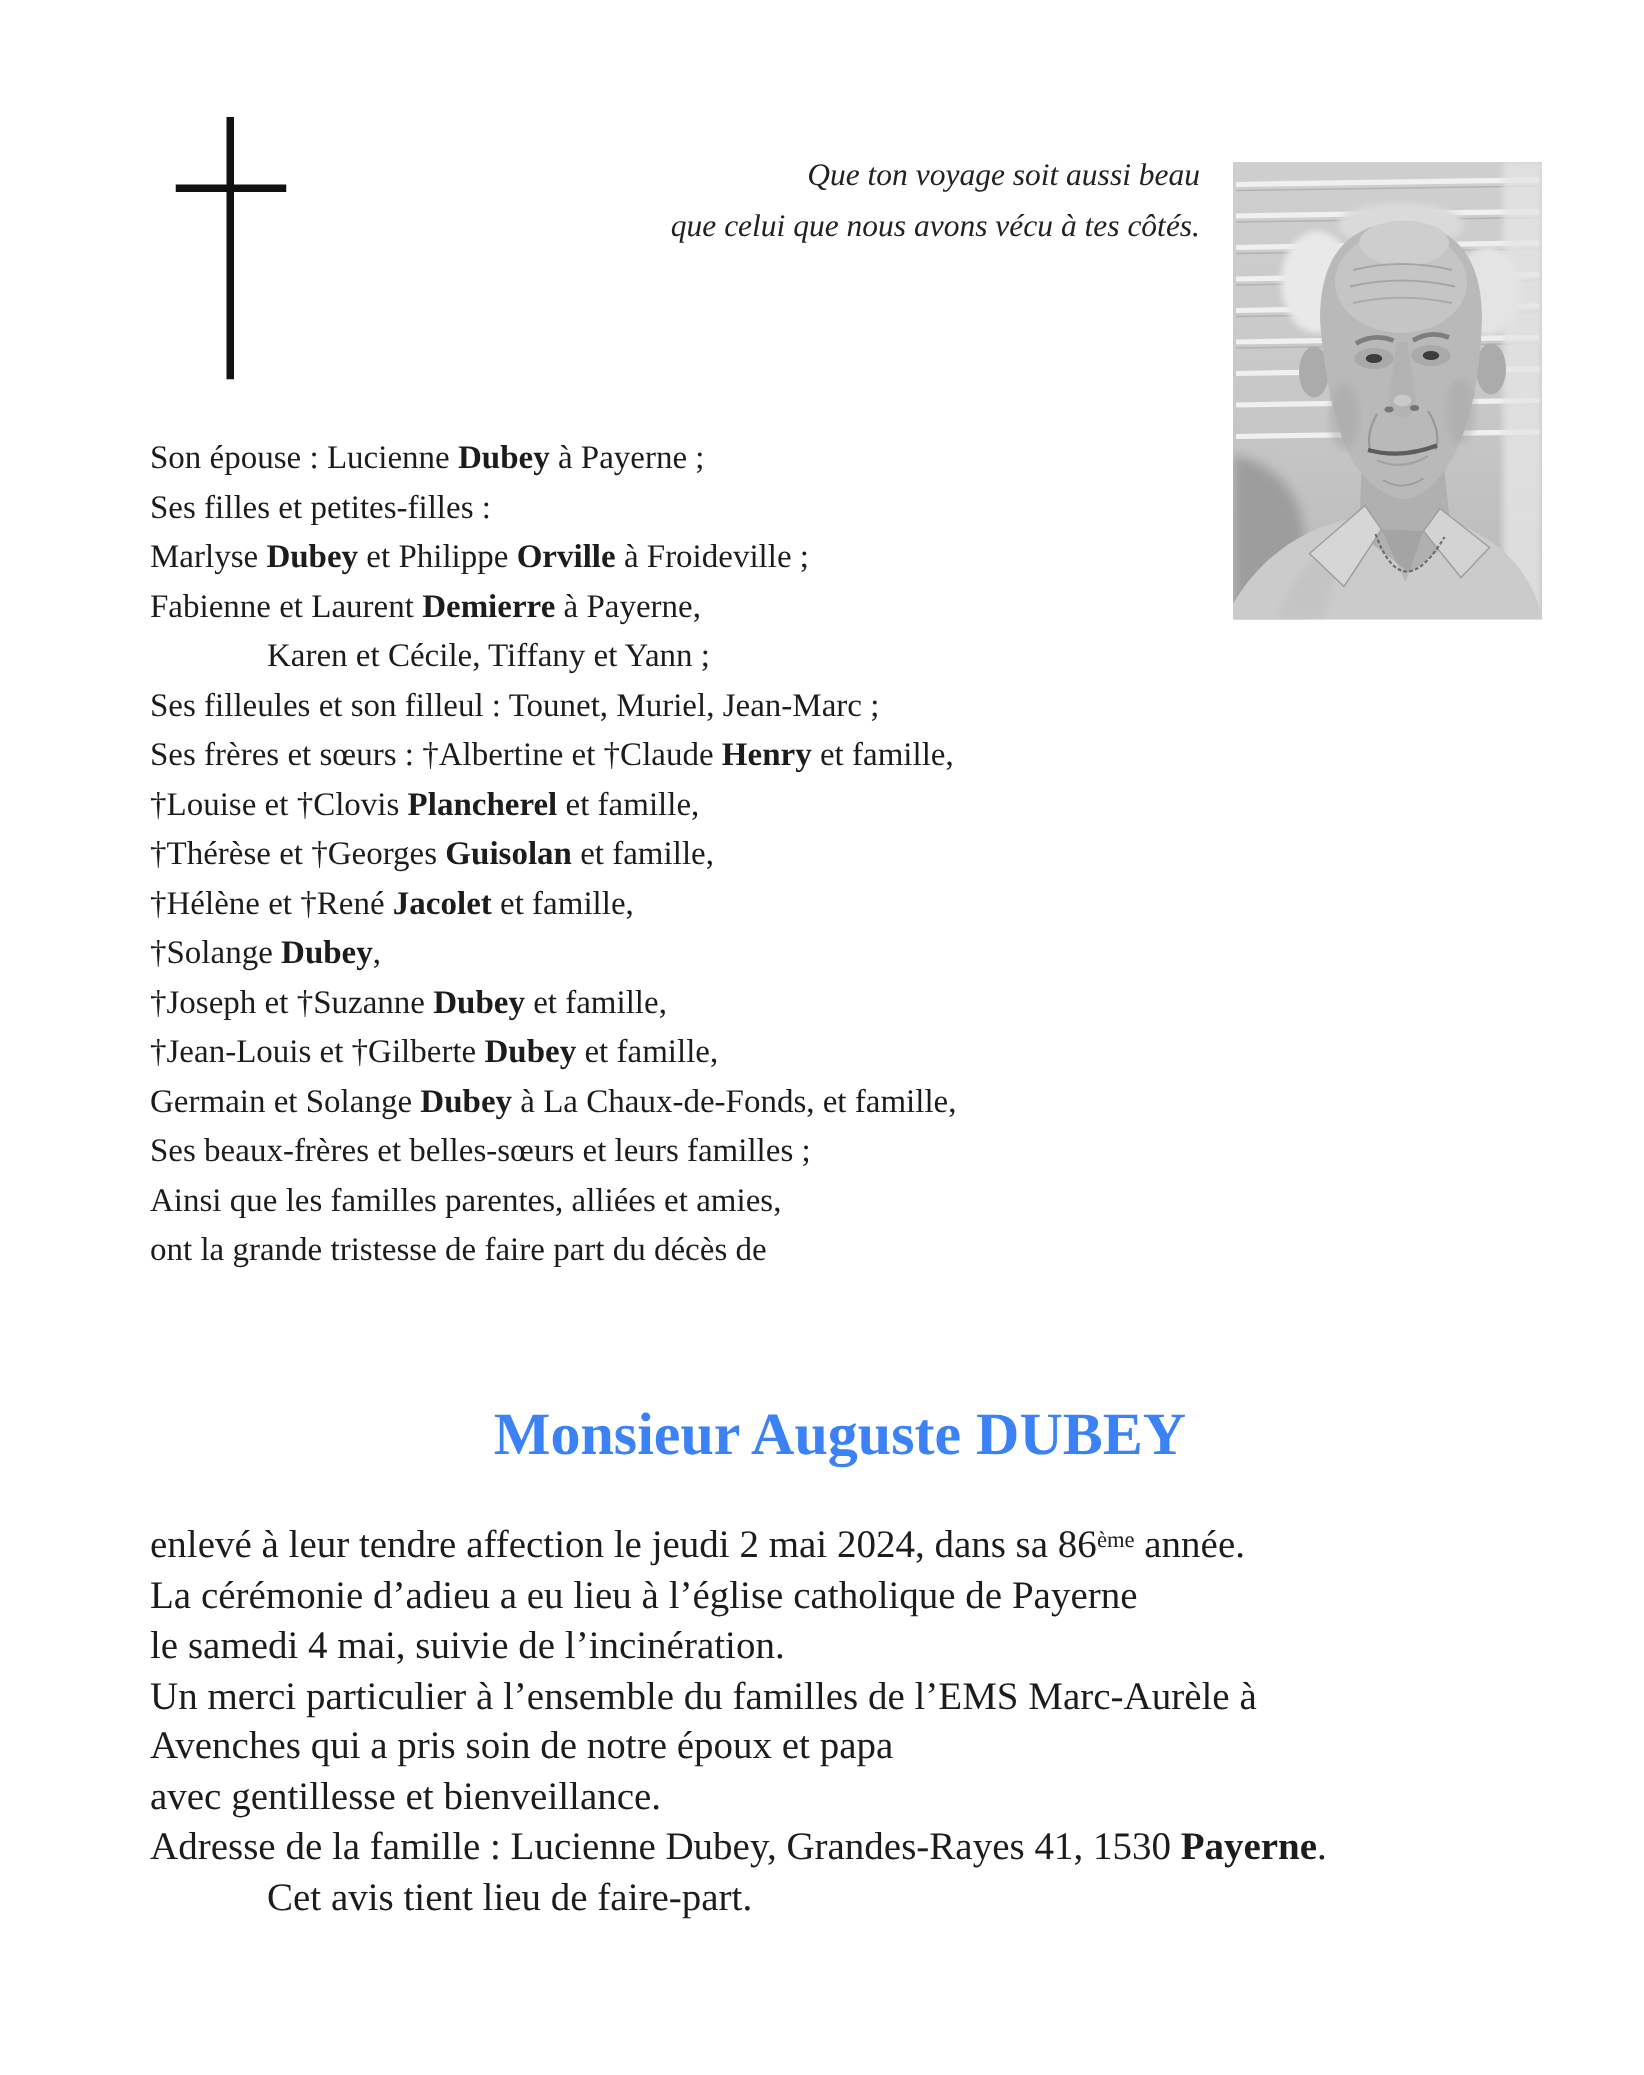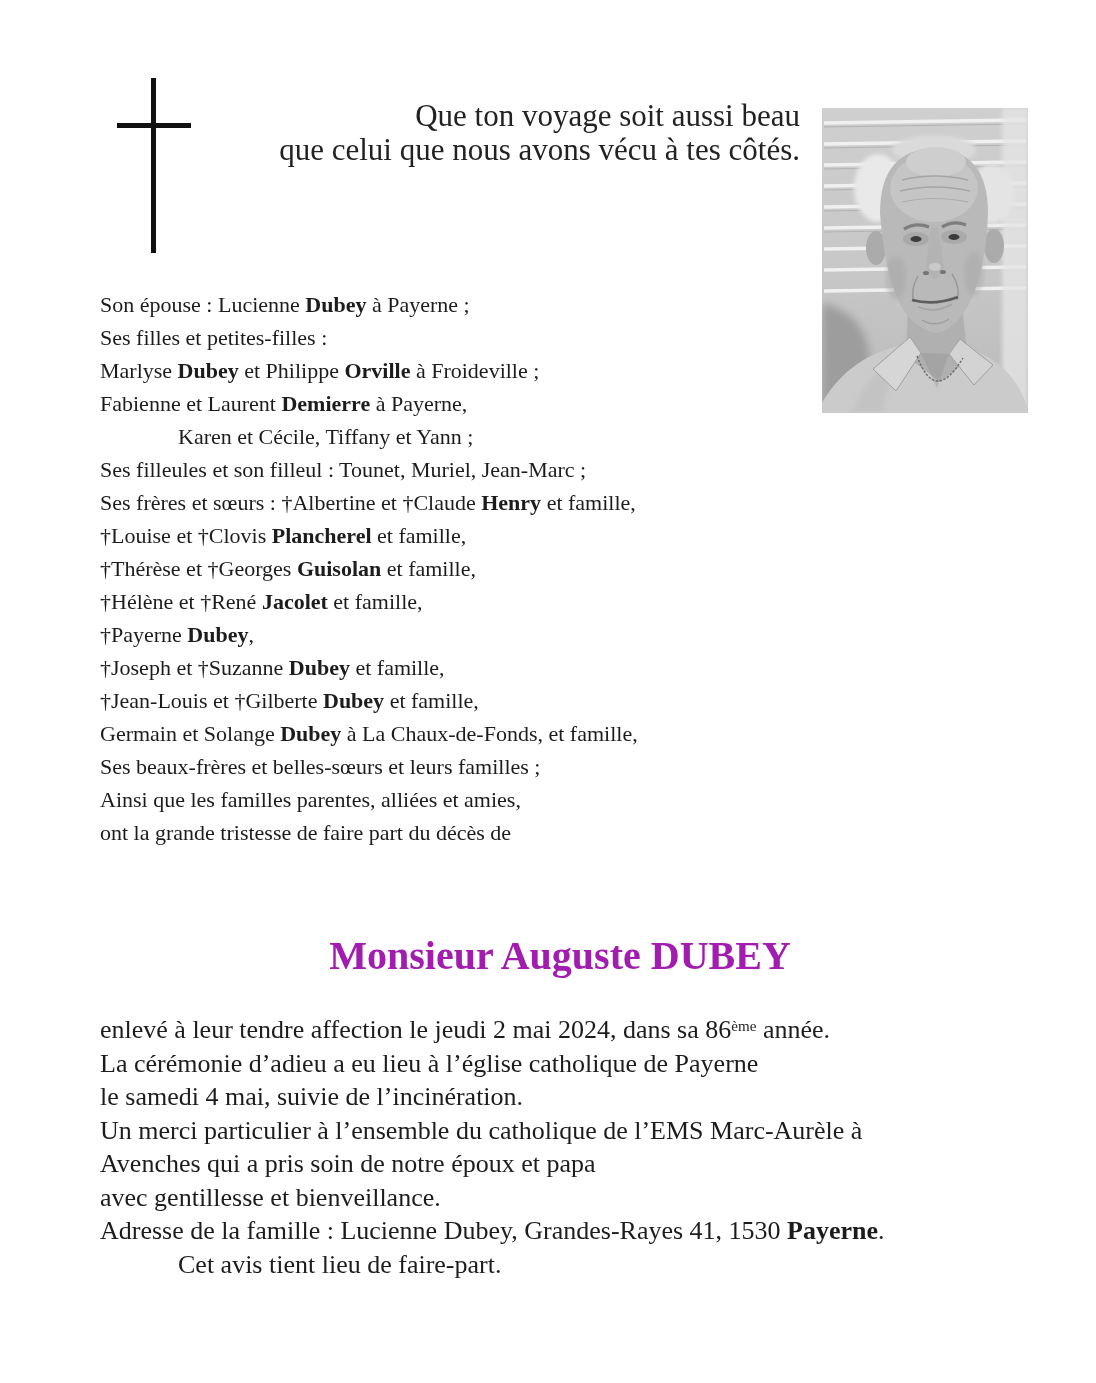--- a/index.html
+++ b/index.html
@@ -4,39 +4,39 @@
 <style>
   html,body { margin:0; padding:0; background:#ffffff; }
   .page {
     position:relative; width:1096px; height:1383px; background:#ffffff;
     font-family:"Liberation Serif","DejaVu Serif",serif; color:#1c1c1c;
     overflow:hidden;
   }
   .cross { position:absolute; left:117px; top:78px; width:74px; height:175px; }
   .quote {
     position:absolute; left:0; top:99px; width:800px; text-align:right;
-    font-size:31px; line-height:34px; color:#222;
+    font-style:italic; font-size:21px; line-height:34px; color:#222;
   }
   .photo { position:absolute; left:822px; top:108px; width:206px; height:305px; }
   .family {
     position:absolute; left:100px; top:288px; width:780px;
     font-size:22px; line-height:33px;
   }
   .announce {
     position:absolute; left:100px; top:1013px; width:900px;
     font-size:26px; line-height:33.5px;
   }
   .tline { white-space:nowrap; }
   .tline.indent { padding-left:78px; }
   .b { font-weight:bold; }
   .tline sup { font-size:0.58em; vertical-align:0.45em; line-height:0; }
   .title {
     position:absolute; left:100px; top:932px; width:920px; margin:0;
     text-align:center; font-size:40px; line-height:48px; font-weight:bold;
-    color:#a21caf; white-space:nowrap;
+    color:#3b82f6; white-space:nowrap;
   }
 </style>
 </head>
 <body>
 
 <div class="page">
 
   <svg class="cross" viewBox="0 0 74 175">
     <rect x="34" y="0" width="5" height="175" fill="#111"></rect>
     <rect x="0" y="45" width="74" height="5" fill="#111"></rect>
@@ -132,35 +132,35 @@
       <div class="tline"><span>Son épouse : Lucienne </span><span class="b">Dubey</span><span> à Payerne ;</span></div>
       <div class="tline"><span>Ses filles et petites-filles :</span></div>
       <div class="tline"><span>Marlyse </span><span class="b">Dubey</span><span> et Philippe </span><span class="b">Orville</span><span> à Froideville ;</span></div>
       <div class="tline"><span>Fabienne et Laurent </span><span class="b">Demierre</span><span> à Payerne,</span></div>
       <div class="tline indent"><span>Karen et Cécile, Tiffany et Yann ;</span></div>
       <div class="tline"><span>Ses filleules et son filleul : Tounet, Muriel, Jean-Marc ;</span></div>
       <div class="tline"><span>Ses frères et sœurs : †Albertine et †Claude </span><span class="b">Henry</span><span> et famille,</span></div>
       <div class="tline"><span>†Louise et †Clovis </span><span class="b">Plancherel</span><span> et famille,</span></div>
       <div class="tline"><span>†Thérèse et †Georges </span><span class="b">Guisolan</span><span> et famille,</span></div>
       <div class="tline"><span>†Hélène et †René </span><span class="b">Jacolet</span><span> et famille,</span></div>
-      <div class="tline"><span>†Payerne </span><span class="b">Dubey</span><span>,</span></div>
+      <div class="tline"><span>†Solange </span><span class="b">Dubey</span><span>,</span></div>
       <div class="tline"><span>†Joseph et †Suzanne </span><span class="b">Dubey</span><span> et famille,</span></div>
       <div class="tline"><span>†Jean-Louis et †Gilberte </span><span class="b">Dubey</span><span> et famille,</span></div>
       <div class="tline"><span>Germain et Solange </span><span class="b">Dubey</span><span> à La Chaux-de-Fonds, et famille,</span></div>
       <div class="tline"><span>Ses beaux-frères et belles-sœurs et leurs familles ;</span></div>
       <div class="tline"><span>Ainsi que les familles parentes, alliées et amies,</span></div>
       <div class="tline"><span>ont la grande tristesse de faire part du décès de</span></div>
     </div>
 
   <h1 class="title">Monsieur Auguste DUBEY</h1>
 
   <div class="announce">
       <div class="tline"><span>enlevé à leur tendre affection le jeudi 2 mai 2024, dans sa 86</span><sup>ème</sup><span> année.</span></div>
       <div class="tline"><span>La cérémonie d’adieu a eu lieu à l’église catholique de Payerne</span></div>
       <div class="tline"><span>le samedi 4 mai, suivie de l’incinération.</span></div>
-      <div class="tline"><span>Un merci particulier à l’ensemble du catholique de l’EMS Marc-Aurèle à</span></div>
+      <div class="tline"><span>Un merci particulier à l’ensemble du familles de l’EMS Marc-Aurèle à</span></div>
       <div class="tline"><span>Avenches qui a pris soin de notre époux et papa</span></div>
       <div class="tline"><span>avec gentillesse et bienveillance.</span></div>
       <div class="tline"><span>Adresse de la famille : Lucienne Dubey, Grandes-Rayes 41, 1530 </span><span class="b">Payerne</span><span>.</span></div>
       <div class="tline indent"><span>Cet avis tient lieu de faire-part.</span></div>
     </div>
 
 </div>
 
 </body></html>

